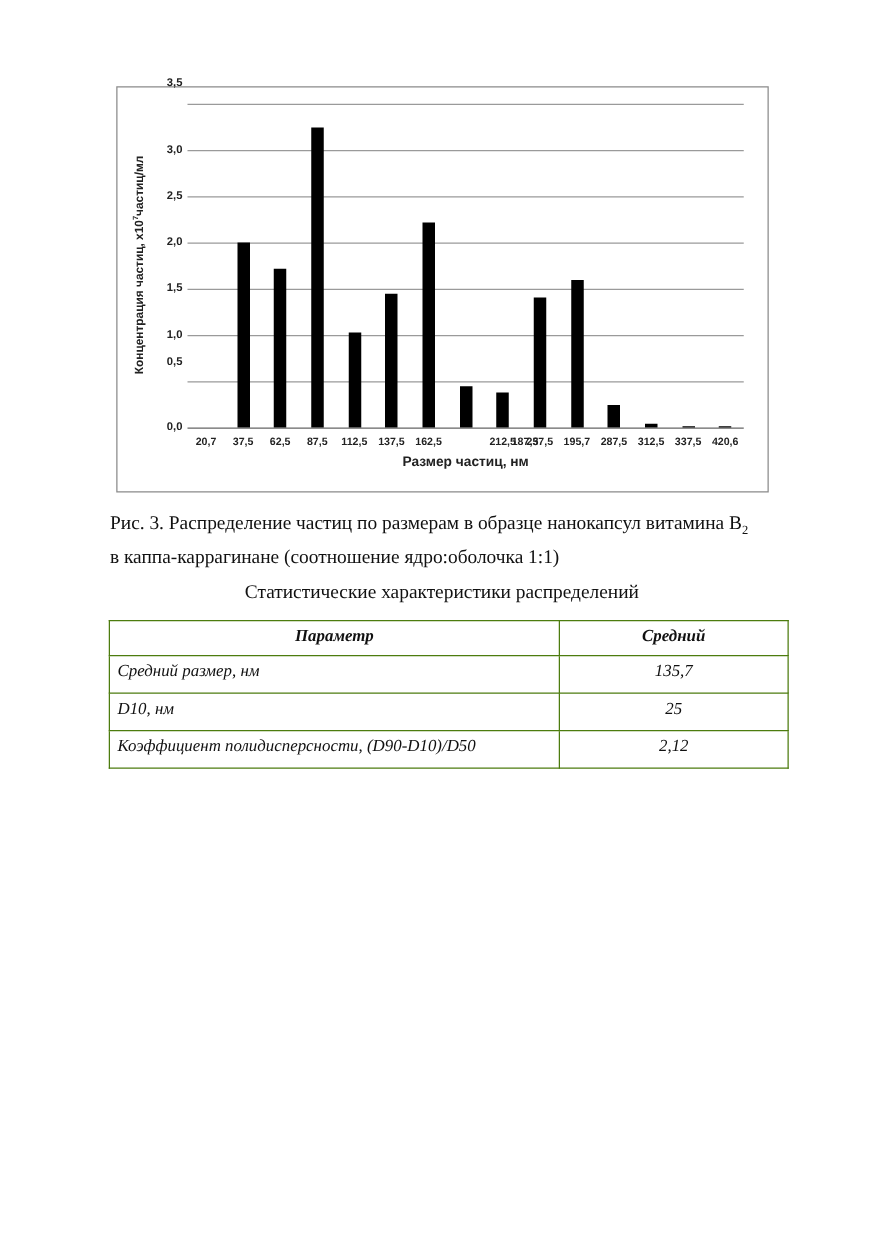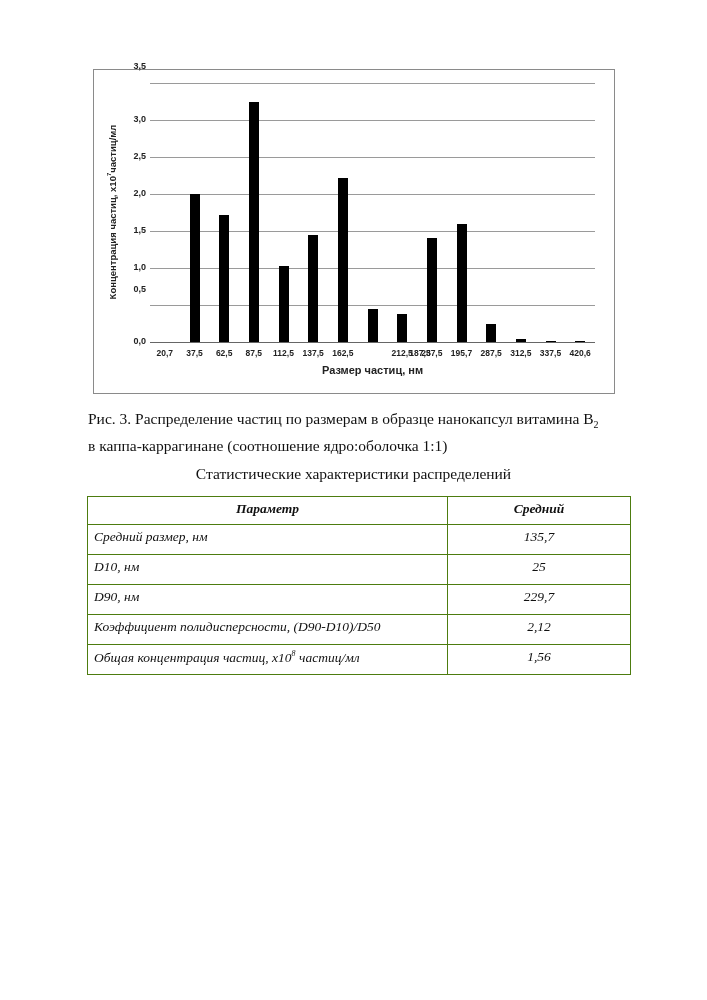--- a/index.html
+++ b/index.html
@@ -104,25 +104,17 @@
   <tbody>
     <tr>
       <td class="param">Средний размер, нм</td>
       <td class="val">135,7</td>
     </tr>
     <tr>
       <td class="param">D10, нм</td>
       <td class="val">25</td>
     </tr>
     <tr>
-      <td class="param">D90, нм</td>
-      <td class="val">229,7</td>
-    </tr>
-    <tr>
       <td class="param">Коэффициент полидисперсности, (D90-D10)/D50</td>
       <td class="val">2,12</td>
-    </tr>
-    <tr>
-      <td class="param"><span>Общая концентрация частиц, x10</span><sup>8</sup><span> частиц/мл</span></td>
-      <td class="val">1,56</td>
     </tr>
   </tbody>
 </table>
 
 </body></html>

